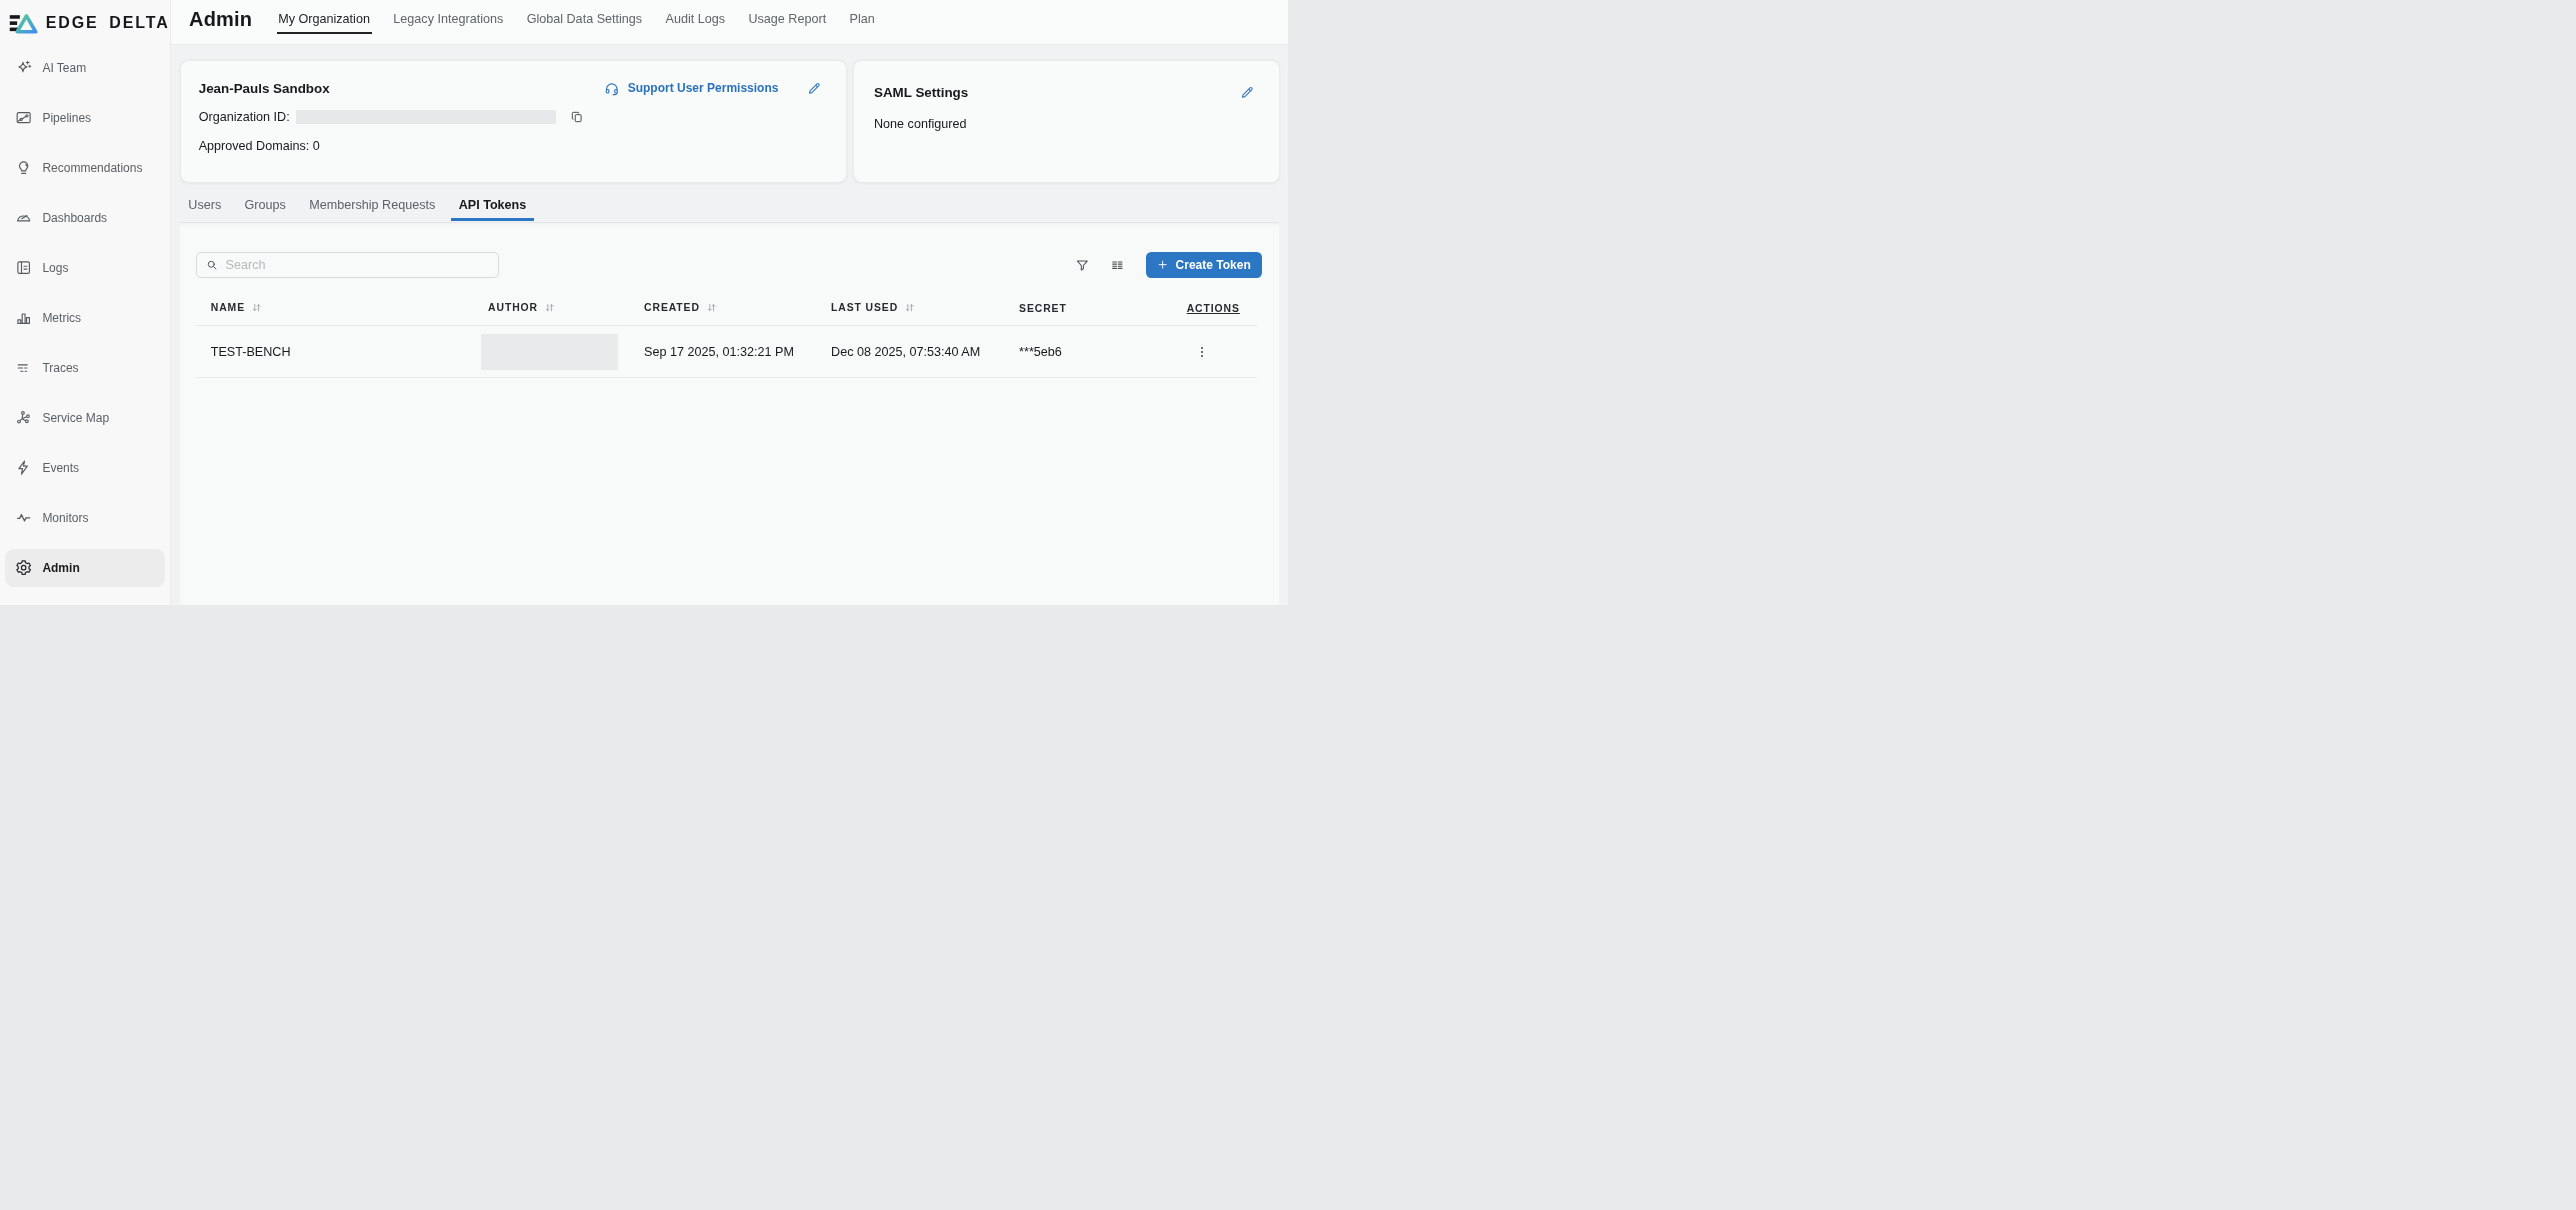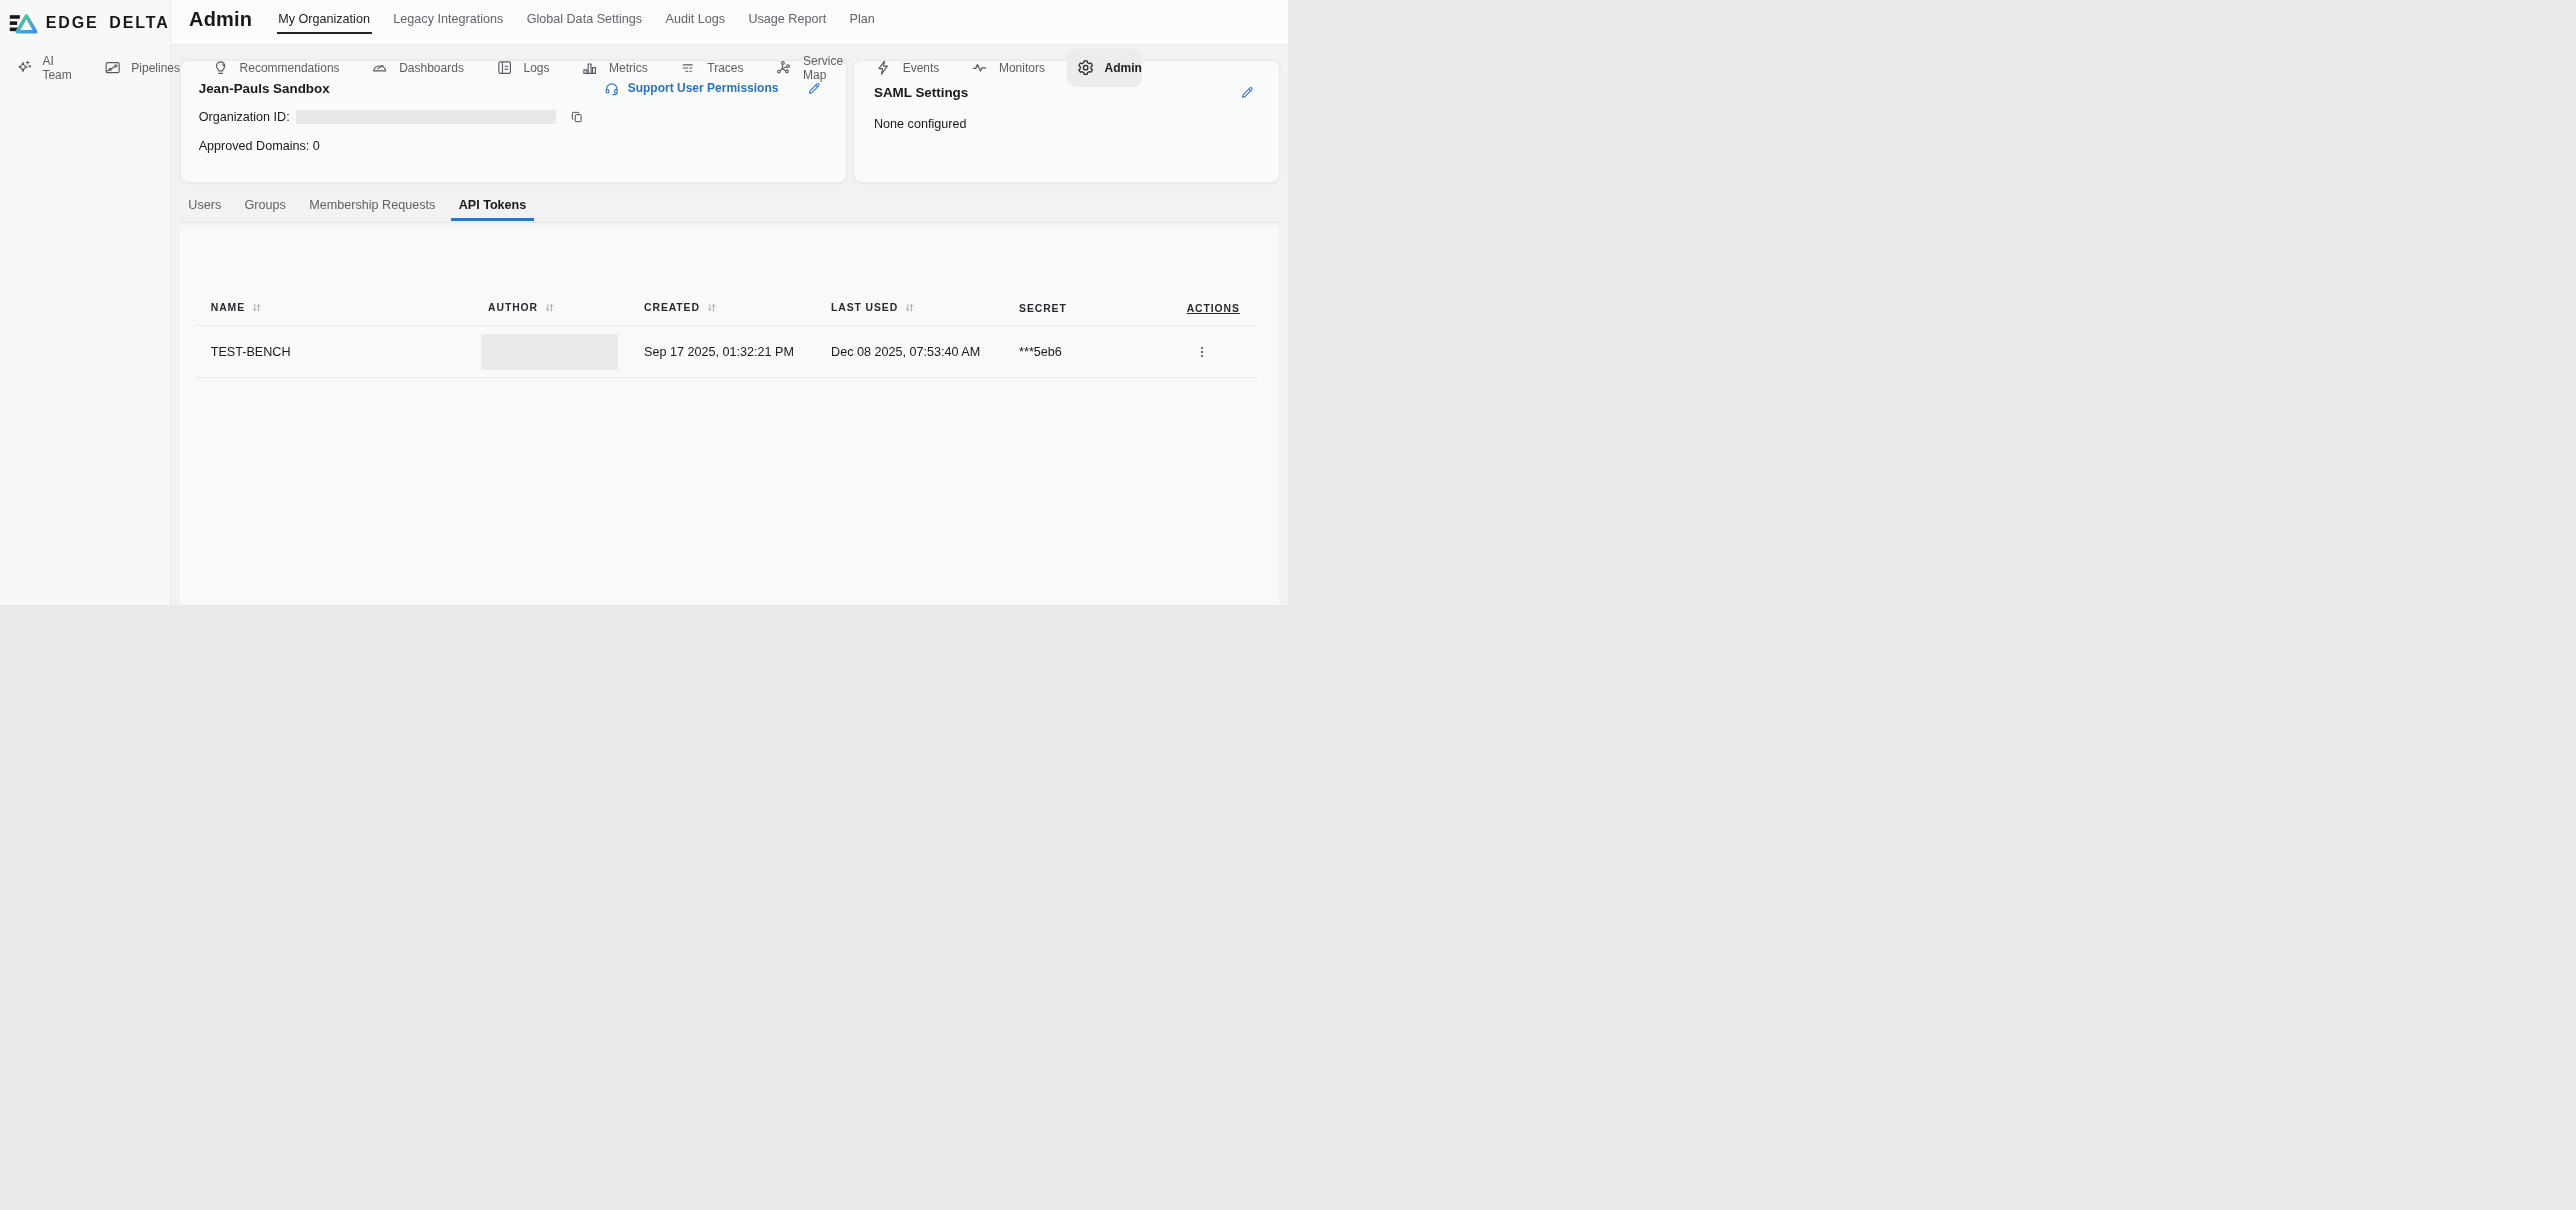--- a/index.html
+++ b/index.html
@@ -12,21 +12,21 @@
   svg { display:block; }
   .icon { flex:0 0 auto; }
 
   
   .sidebar {
     position:absolute; left:0; top:0; width:171px; height:605px;
     background:#f8f8f8; border-right:0.9px solid #e9eaea; z-index:3;
   }
   .logo { display:flex; align-items:center; gap:6px; margin:10.4px 0 0 8.7px; height:26px; }
   .logo-text { font-size:16px; font-weight:800; letter-spacing:1.9px; word-spacing:4.3px; color:#151719; }
-  .nav { position:absolute; left:0; right:0; top:49px; display:flex; flex-direction:row; gap:12px; }
+  .nav { position:absolute; left:0; right:0; top:49px; display:flex; flex-direction:column; gap:12px; }
   .nav-item {
     display:flex; align-items:center; gap:10.4px; height:38px;
     margin:0 5.2px; padding-left:9.5px; border-radius:8.7px;
     font-size:12px; color:#595f64; cursor:pointer;
   }
   .nav-item .icon { width:17.3px; height:17.3px; color:#565b60; }
   .nav-item.active { background:#ececed; color:#1a1d20; font-weight:700; }
   .nav-item.active .icon { color:#24272a; }
 
   
@@ -368,20 +368,50 @@
     </div>
 
     <div class="section-tabs">
       <div class="stab">Users</div>
       <div class="stab">Groups</div>
       <div class="stab">Membership Requests</div>
       <div class="stab active">API Tokens</div>
     </div>
 
     <div class="panel">
+      <div class="toolbar">
+        <div class="search-box">
+          <span class="icon">
+              <svg viewBox="0 0 24 24" width="12" height="12">
+                <use href="#i-search"></use>
+              </svg>
+            </span>
+          <input class="search-input" type="text" placeholder="Search" style="">
+        </div>
+        <div class="toolbar-right">
+          <span class="icon icon-btn">
+              <svg viewBox="0 0 24 24" width="14.7" height="14.7">
+                <use href="#i-filter"></use>
+              </svg>
+            </span>
+          <span class="icon icon-btn">
+              <svg viewBox="0 0 24 24" width="14.7" height="14.7">
+                <use href="#i-columns"></use>
+              </svg>
+            </span>
+          <button class="create-btn">
+            <span class="icon">
+                <svg viewBox="0 0 24 24" width="11.3" height="11.3">
+                  <use href="#i-plus"></use>
+                </svg>
+              </span>
+            <span>Create Token</span>
+          </button>
+        </div>
+      </div>
 
       <div class="table">
         <div class="trow thead">
           <div class="th">
             <span>NAME</span>
             <span class="icon sort-icon">
                 <svg viewBox="0 0 24 24" width="11.3" height="11.3">
                   <use href="#i-sort"></use>
                 </svg>
               </span>

